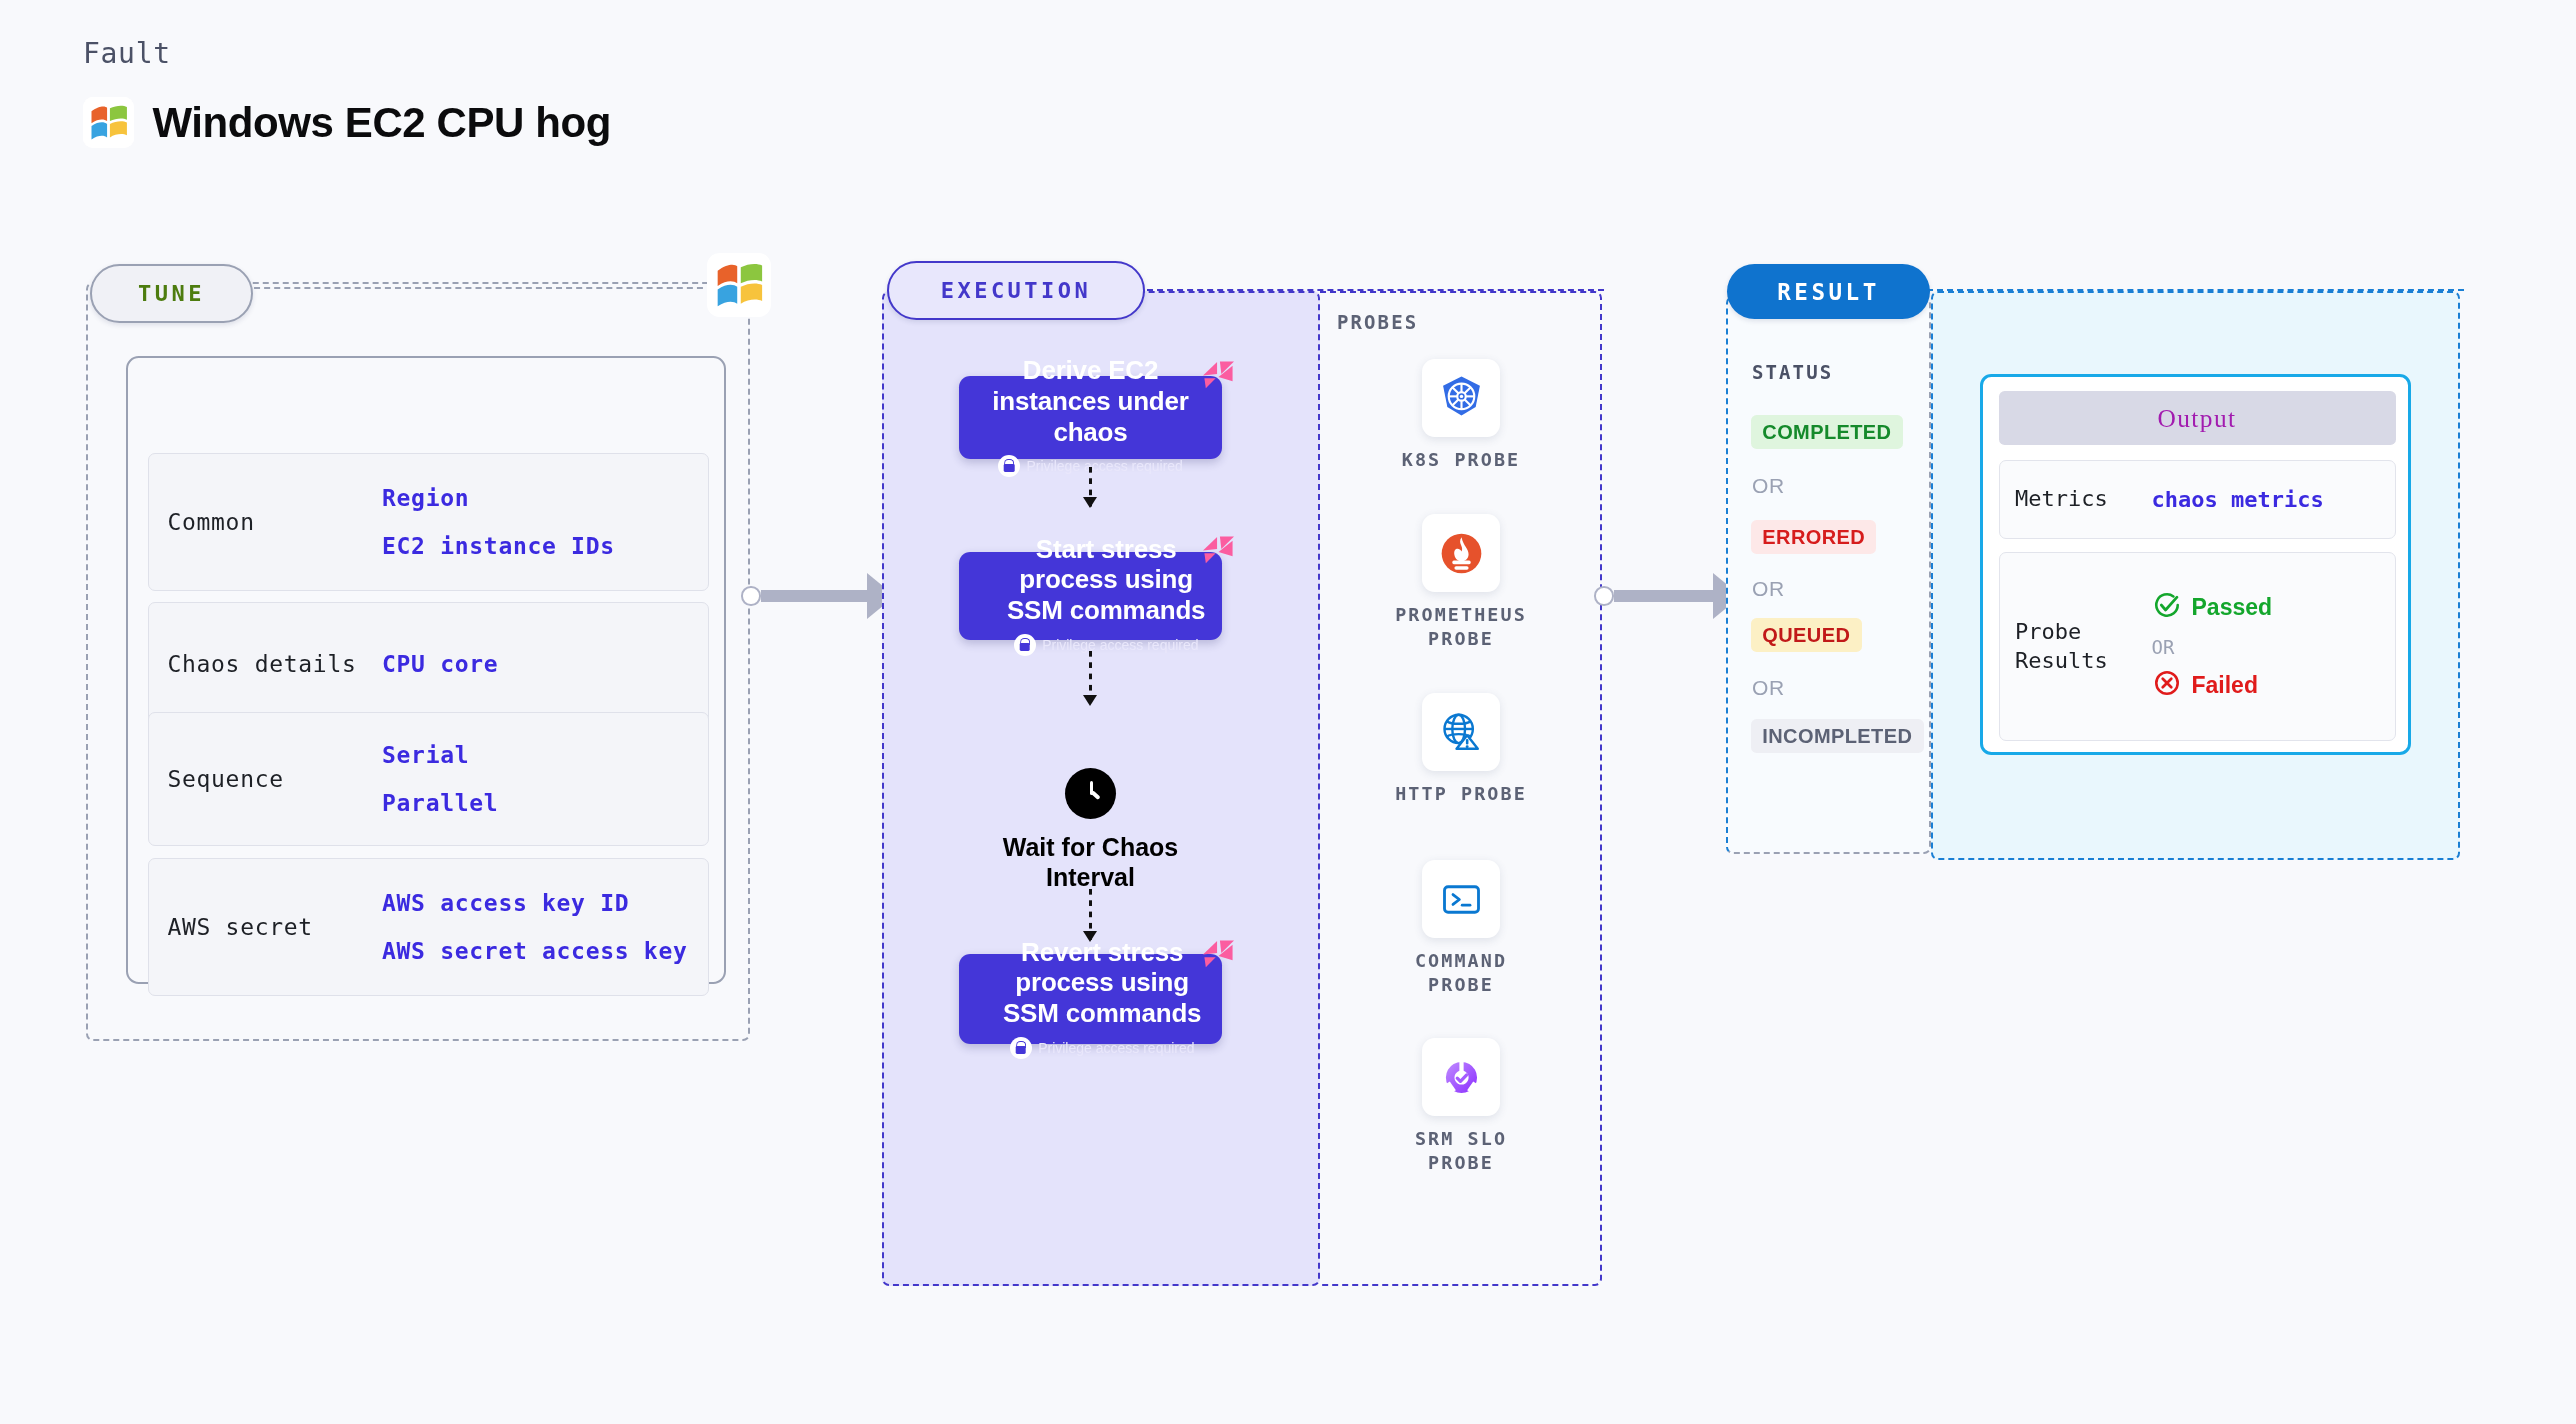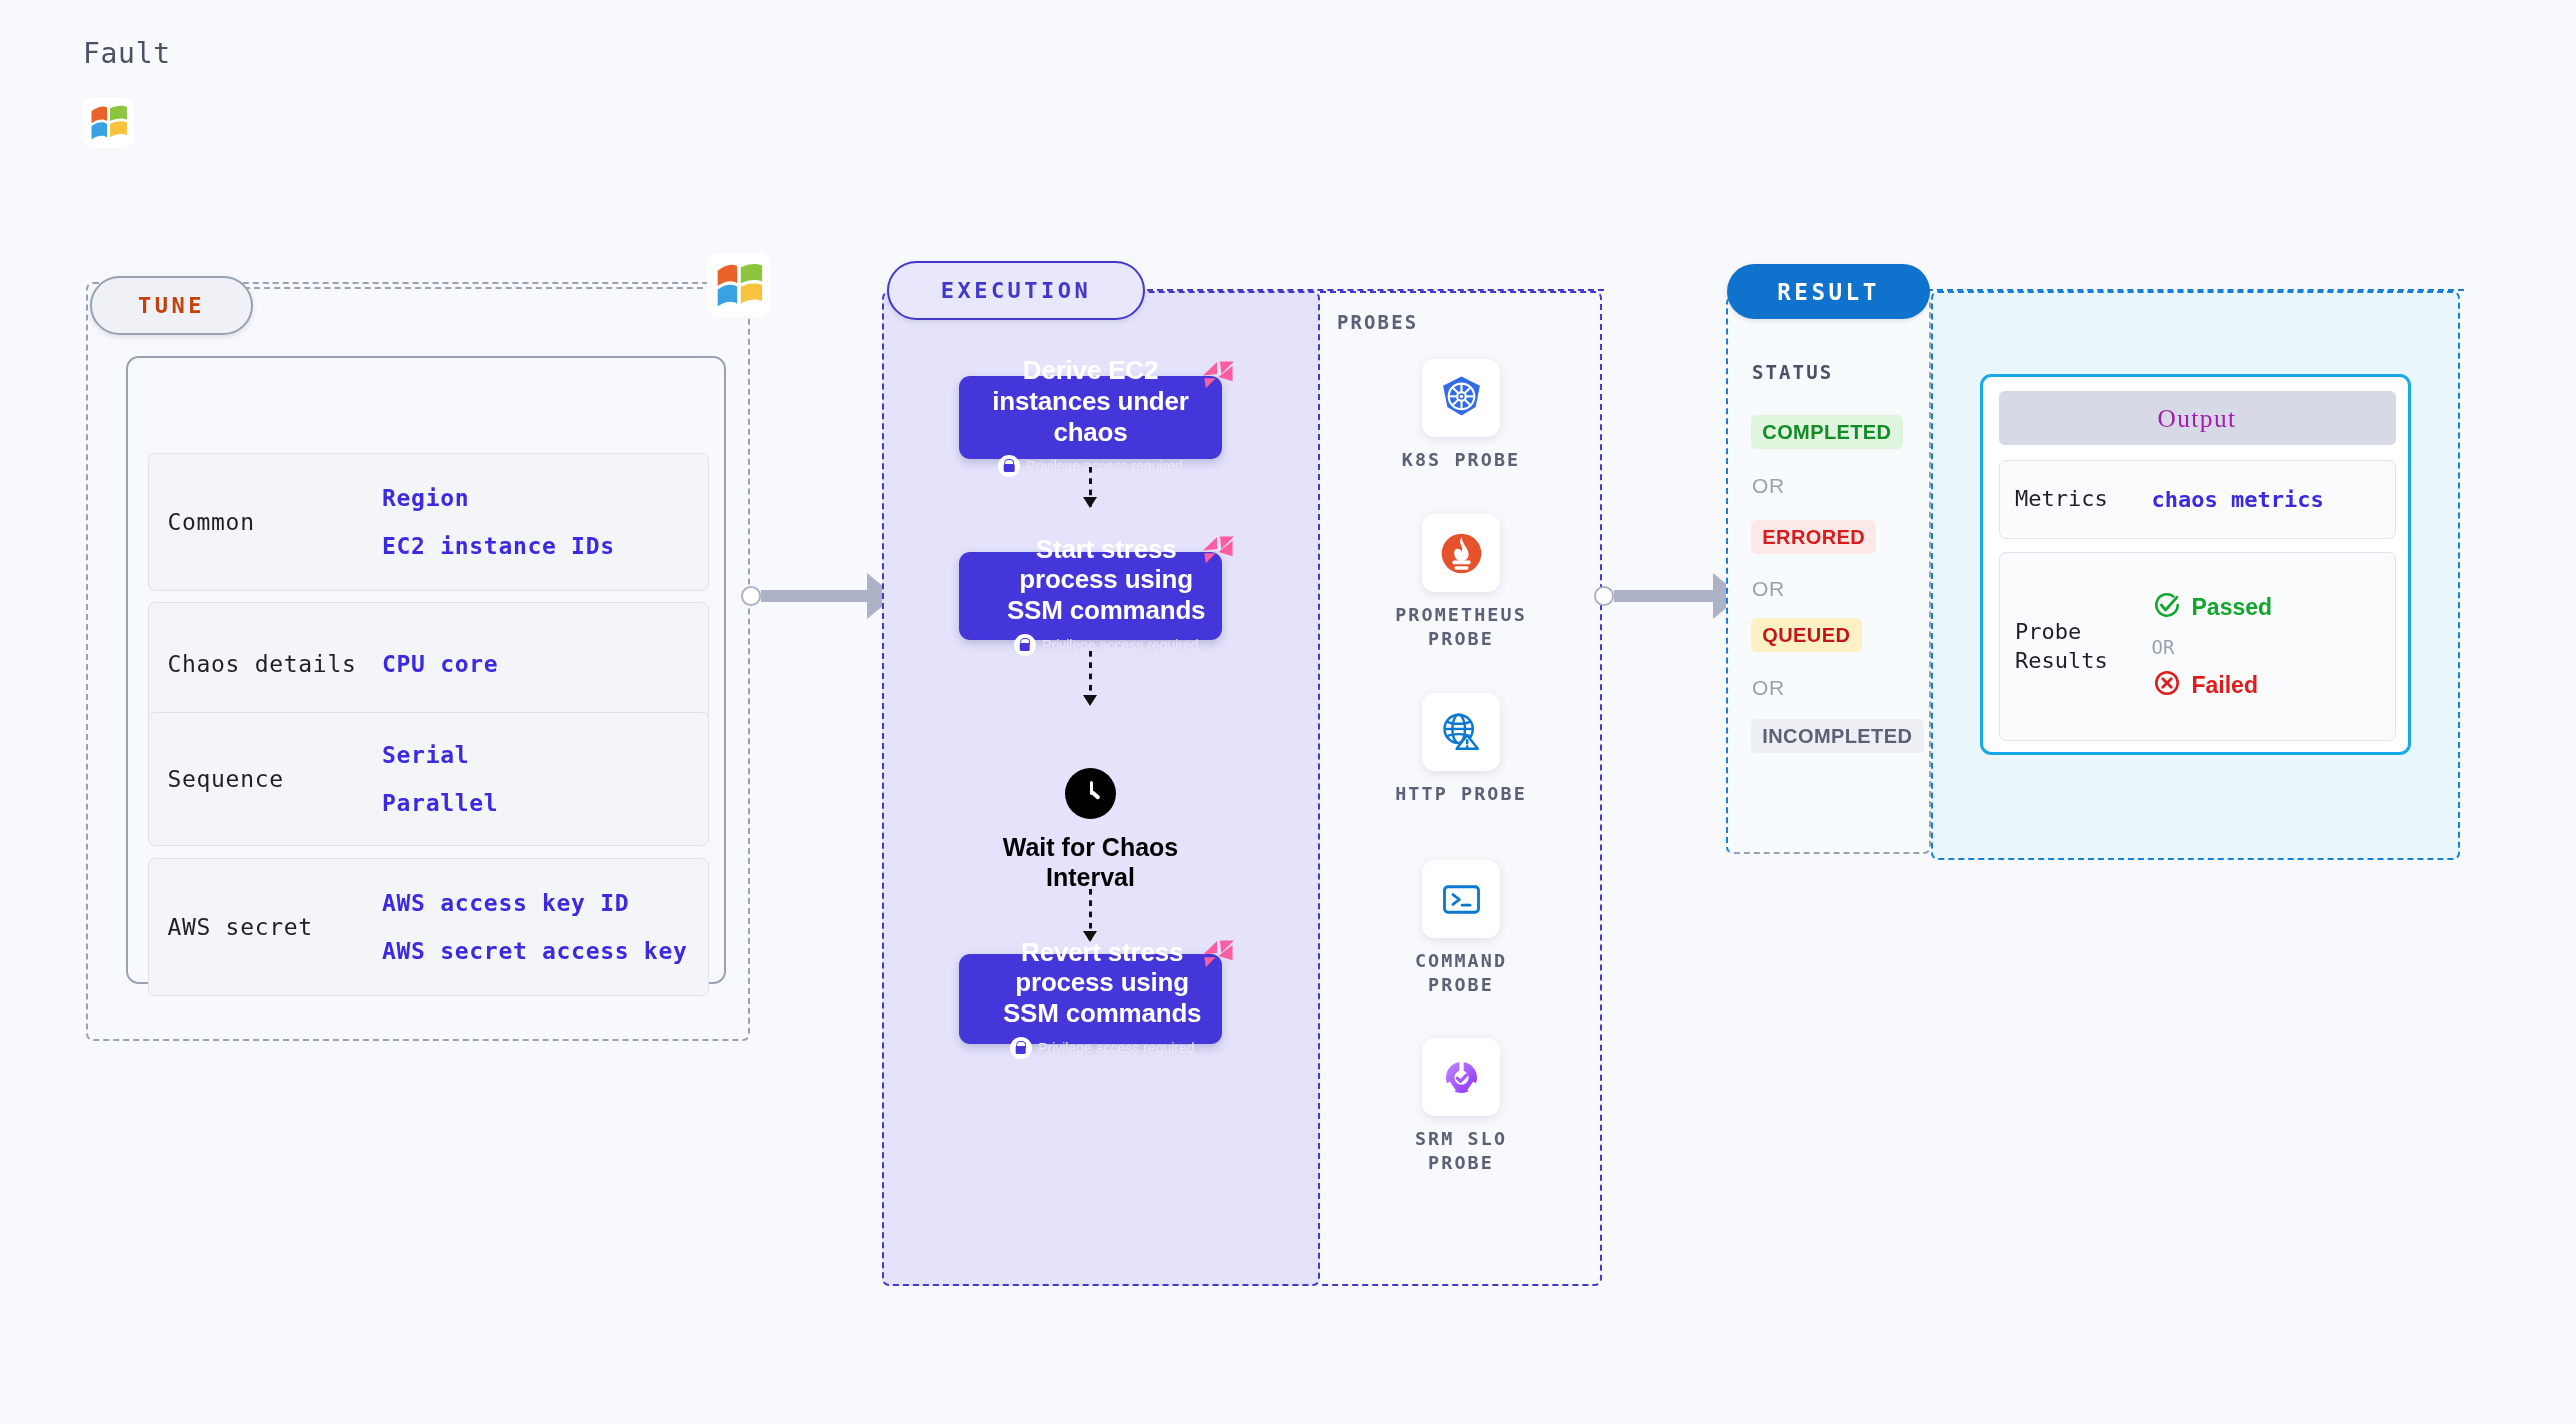--- a/index.html
+++ b/index.html
@@ -22,22 +22,22 @@
   
   .pill{
     position:absolute;display:flex;align-items:center;justify-content:center;
     border-radius:705px;font-family:"DejaVu Sans Mono",monospace;
     font-weight:bold;letter-spacing:3.5px;white-space:nowrap;
     box-shadow:0 2.1px 5px rgba(40,50,90,.13);z-index:6;
   }
   
   #tune-panel{position:absolute;left:86px;top:282px;width:660px;height:755px;
     border:2.1px dashed #9aa1b3;border-radius:7px;background:transparent;}
-  #tune-pill{left:90px;top:276px;width:159px;height:55px;
-    background:#f0f1f6;border:2.1px solid #9aa1b3;color:#c2410c;font-size:22px;}
+  #tune-pill{left:90px;top:264px;width:159px;height:55px;
+    background:#f0f1f6;border:2.1px solid #9aa1b3;color:#4d7c0f;font-size:22px;}
   #tune-winlogo{position:absolute;left:707px;top:253px;z-index:7;}
   .ui-card{position:absolute;left:126px;top:356px;width:600px;height:628px;
     background:#f8f9fc;border:2.8px solid #9aa1b3;border-radius:12.7px;box-sizing:border-box;}
   .ui-head{position:absolute;left:20px;top:18.4px;width:561px;height:59px;
     background:#d8d9e6;border-radius:5.6px;display:flex;align-items:center;justify-content:center;
     font-family:"DejaVu Sans Mono",monospace;font-size:27px;color:#3b3f4d;letter-spacing:1.4px;}
   .ui-row{position:absolute;left:20px;width:561px;background:#f4f5f9;
     border:1.4px solid #dfe1ea;border-radius:7px;display:flex;align-items:center;box-sizing:border-box;}
   .ui-row .k{font-family:"DejaVu Sans Mono",monospace;font-size:23px;color:#1d2026;
     letter-spacing:0.7px;width:233px;padding-left:18.4px;box-sizing:border-box;white-space:pre-line;line-height:1.25;}
@@ -119,20 +119,21 @@
 <div class="hdr-title-row">
   <span class="winlogo" style="width:51px;height:51px;">
     <svg width="51" height="51" viewBox="0 0 72 72">
       <rect width="72" height="72" rx="14" fill="#fff"></rect>
       <path d="M12 20 C24 11, 32 13, 34 15 L34 34 C30 31, 22 30, 12 37 Z" fill="#e8622a"></path>
       <path d="M38 16 C46 12, 56 11, 62 14 L62 32 C56 29, 46 30, 38 34 Z" fill="#8cc63f"></path>
       <path d="M12 41 C22 34, 30 35, 34 38 L34 57 C30 54, 22 53, 12 60 Z" fill="#38a3e0"></path>
       <path d="M38 38 C46 34, 56 33, 62 36 L62 54 C56 51, 46 52, 38 57 Z" fill="#f7c33c"></path>
     </svg>
   </span>
+  <span class="hdr-title">Windows EC2 CPU hog</span>
 </div>
 
 <div id="tune-panel"></div>
 <div class="dashline" style="left:244px;top:287px;width:469px;"></div>
 <div class="pill" id="tune-pill">TUNE</div>
 <div id="tune-winlogo">
   <svg width="64" height="64" viewBox="0 0 72 72">
     <rect width="72" height="72" rx="14" fill="#fff"></rect>
     <path d="M12 20 C24 11, 32 13, 34 15 L34 34 C30 31, 22 30, 12 37 Z" fill="#e8622a"></path>
     <path d="M38 16 C46 12, 56 11, 62 14 L62 32 C56 29, 46 30, 38 34 Z" fill="#8cc63f"></path>

